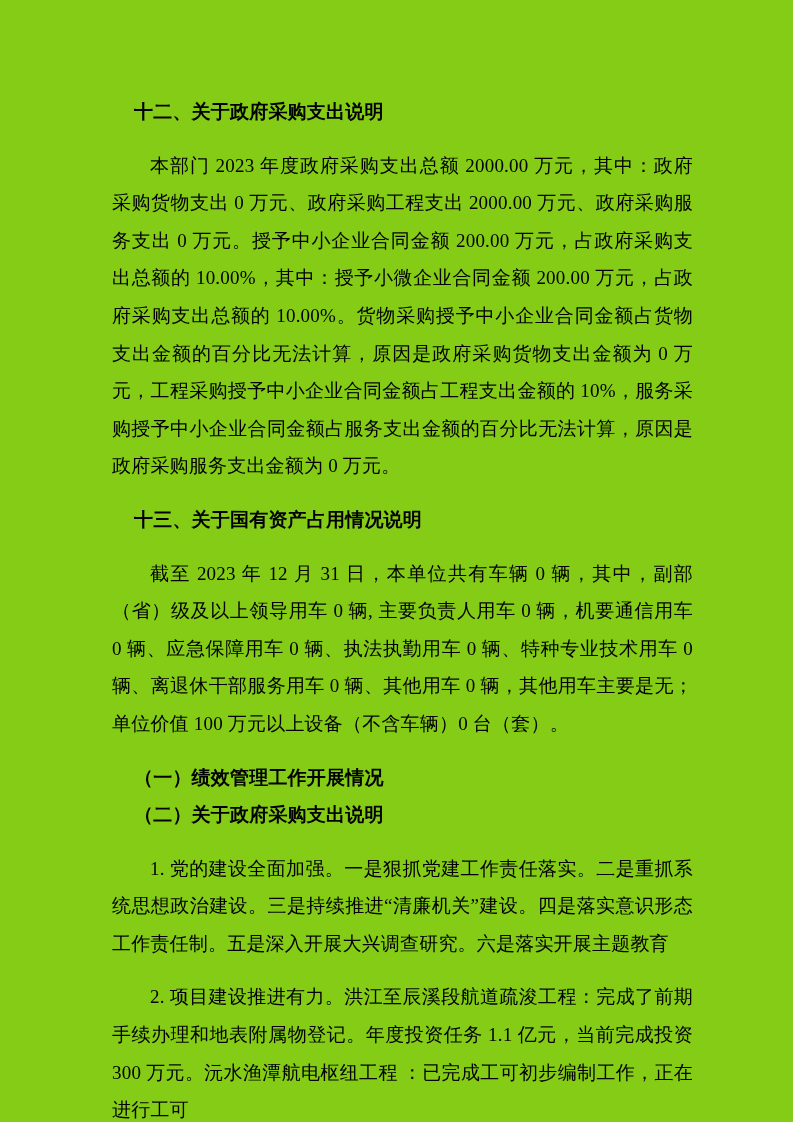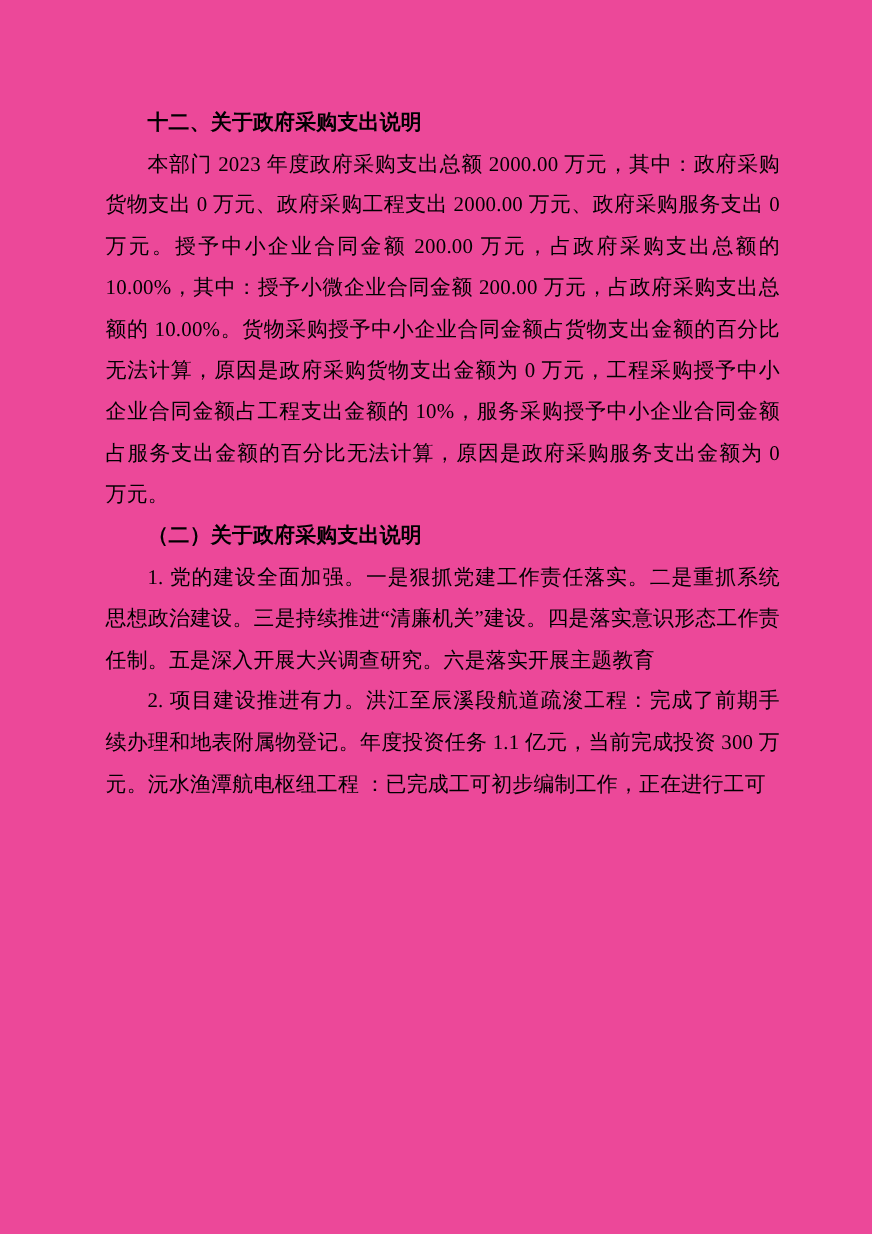--- a/index.html
+++ b/index.html
@@ -1,28 +1,28 @@
 <!DOCTYPE html>
 <html lang="zh"><head>
 <meta charset="utf-8">
 <style>
   html, body { margin: 0; padding: 0; background: #ffffff; }
   .page {
     position: relative;
     width: 793px;
     height: 1122px;
     margin: 0 auto;
-    background: #ec4899;
+    background: #84cc16;
     box-sizing: border-box;
     padding: 93px 84px 0 96px;
     overflow: hidden;
     color: #000000;
   }
   .doc p {
-    margin: 0;
+    margin: 16px;
     font-family: "Liberation Serif", "DejaVu Serif", serif;
     font-size: 19px;
     line-height: 37.6px;
     text-align: justify;
     text-justify: inter-ideograph;
     text-indent: 38px;
     letter-spacing: 0.2px;
   }
   .doc .sec-heading, .doc .sub-heading {
     margin: 0;
@@ -39,24 +39,29 @@
 <body>
 
 <div class="page">
   <div class="doc">
 
     <div>
       <p class="sec-heading">十二、关于政府采购支出说明</p>
       <p>本部门 2023 年度政府采购支出总额 2000.00 万元，其中：政府采购货物支出 0 万元、政府采购工程支出 2000.00 万元、政府采购服务支出 0 万元。授予中小企业合同金额 200.00 万元，占政府采购支出总额的 10.00%，其中：授予小微企业合同金额 200.00 万元，占政府采购支出总额的 10.00%。货物采购授予中小企业合同金额占货物支出金额的百分比无法计算，原因是政府采购货物支出金额为 0 万元，工程采购授予中小企业合同金额占工程支出金额的 10%，服务采购授予中小企业合同金额占服务支出金额的百分比无法计算，原因是政府采购服务支出金额为 0 万元。</p>
     </div>
 
+    <div>
+      <p class="sec-heading">十三、关于国有资产占用情况说明</p>
+      <p>截至 2023 年 12 月 31 日，本单位共有车辆 0 辆，其中，副部（省）级及以上领导用车 0 辆, 主要负责人用车 0 辆，机要通信用车 0 辆、应急保障用车 0 辆、执法执勤用车 0 辆、特种专业技术用车 0 辆、离退休干部服务用车 0 辆、其他用车 0 辆，其他用车主要是无；单位价值 100 万元以上设备（不含车辆）0 台（套）。</p>
+    </div>
 
     <div>
 
       <div>
+        <p class="sub-heading">（一）绩效管理工作开展情况</p>
       </div>
 
       <div>
         <p class="sub-heading">（二）关于政府采购支出说明</p>
         <p>1. 党的建设全面加强。一是狠抓党建工作责任落实。二是重抓系统思想政治建设。三是持续推进“清廉机关”建设。四是落实意识形态工作责任制。五是深入开展大兴调查研究。六是落实开展主题教育</p>
         <p>2. 项目建设推进有力。洪江至辰溪段航道疏浚工程：完成了前期手续办理和地表附属物登记。年度投资任务 1.1 亿元，当前完成投资 300 万元。沅水渔潭航电枢纽工程 ：已完成工可初步编制工作，正在进行工可</p>
       </div>
     </div>
 
   </div>

